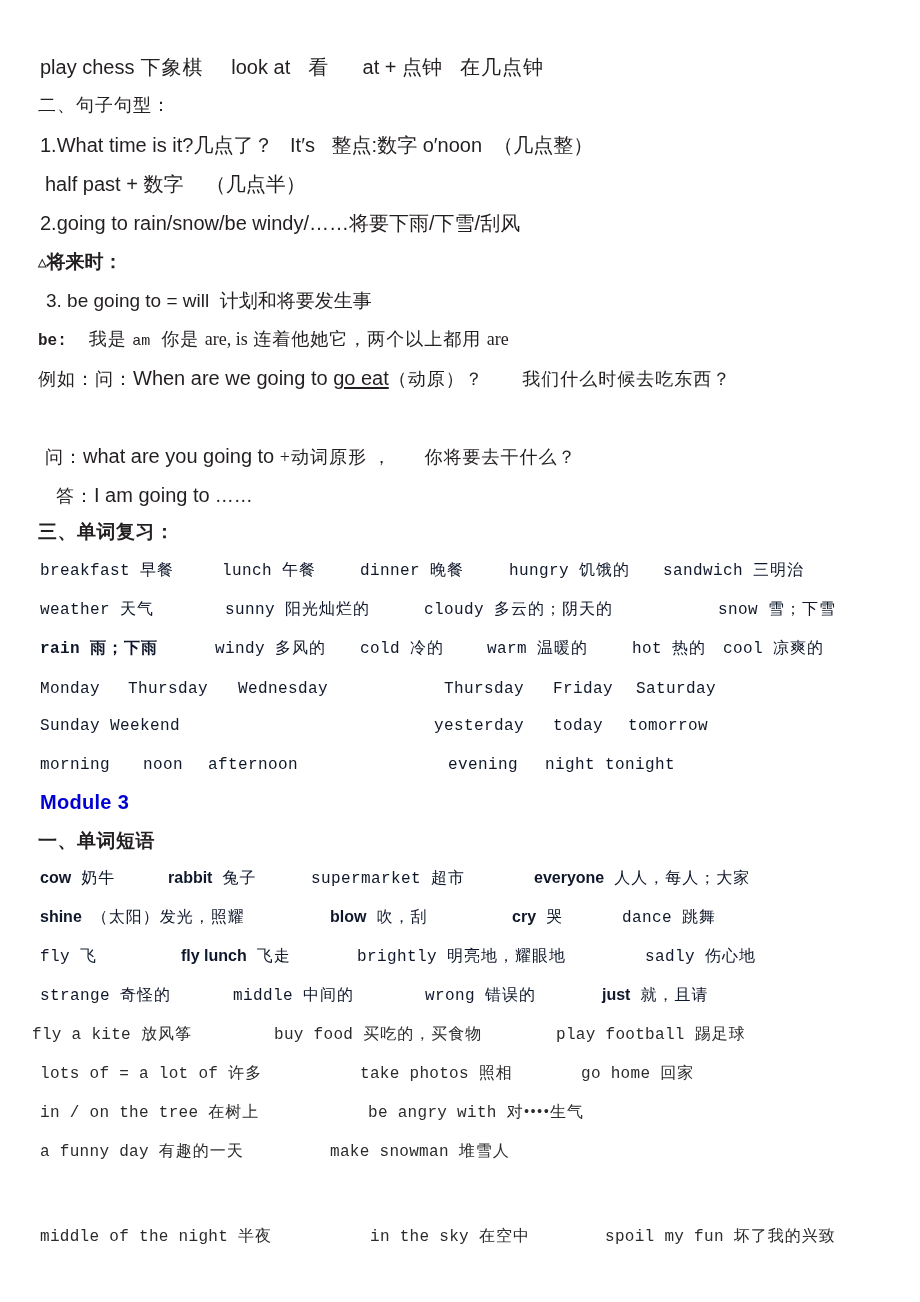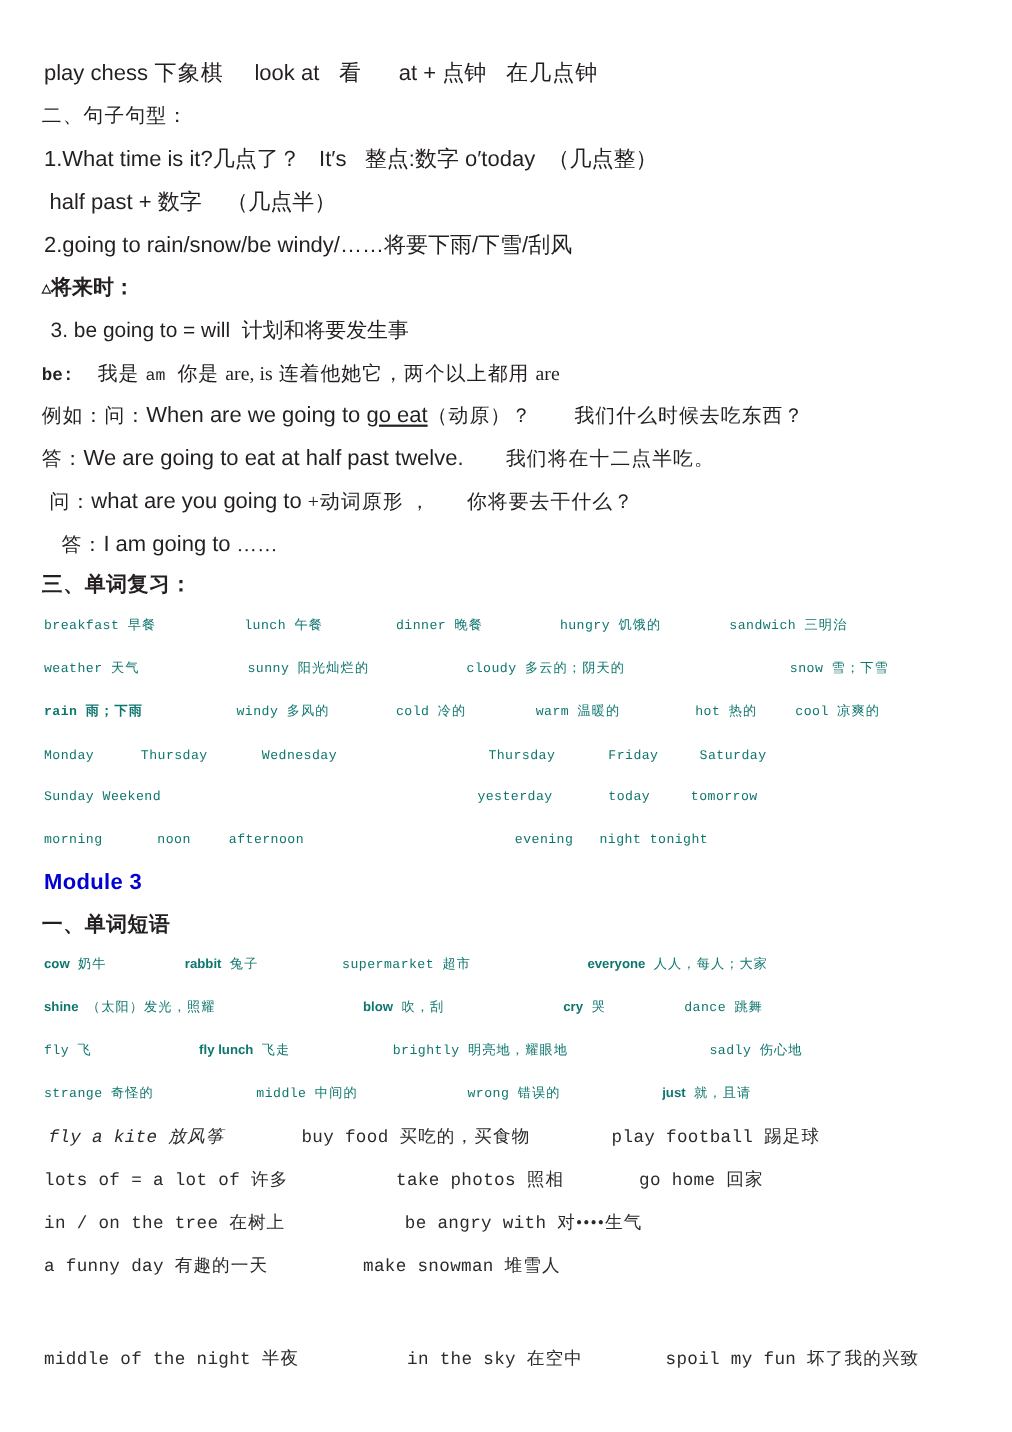--- a/index.html
+++ b/index.html
@@ -52,23 +52,23 @@
   .u { text-decoration: underline; text-underline-offset: 2px; }
 
   .tri { font-size: 11px; vertical-align: 2px; }
 
   
   .vocab {
     position: absolute;
     white-space: pre;
     line-height: 1;
     font-family: "Liberation Mono", "DejaVu Sans Mono", monospace;
-    font-size: 12px;
+    font-size: 16px;
     letter-spacing: 0.4px;
-    color: #0f766e;
+    color: #0f172a;
   }
   .vocab .cn {
     font-family: "Liberation Serif", "DejaVu Serif", serif;
     letter-spacing: 1px;
   }
   .phr {
     position: absolute;
     white-space: pre;
     line-height: 1;
     font-family: "Liberation Mono", "DejaVu Sans Mono", monospace;
@@ -92,35 +92,34 @@
 </style>
 </head>
 <body>
 
 <div class="page">
 
   <div class="line f-sans s20 reg" style="left:40px; top:57px;"><span>play chess</span><span class="cnserif"> </span><span class="cnserif">下象棋</span><span>     </span><span>look at</span><span class="cnserif">   </span><span class="cnserif">看</span><span>      </span><span>at + 点钟</span><span class="cnserif">   </span><span class="cnserif">在几点钟</span></div>
 
   <div class="line f-serif s18 reg cnserif" style="left:38px; top:96px; letter-spacing:1px;">二、句子句型：</div>
 
-  <div class="line f-sans s20 reg" style="left:40px; top:135px;"><span>1.What time is it?几点了？</span><span>   </span><span>It′s</span><span>   </span><span>整点:数字 o′today</span><span>  </span><span>（几点整）</span></div>
+  <div class="line f-sans s20 reg" style="left:40px; top:135px;"><span>1.What time is it?几点了？</span><span>   </span><span>It′s</span><span>   </span><span>整点:数字 o′noon</span><span>  </span><span>（几点整）</span></div>
 
   <div class="line f-sans s20 reg" style="left:45px; top:174px;"><span>half past + 数字</span><span>    </span><span>（几点半）</span></div>
 
   <div class="line f-sans s20 reg" style="left:40px; top:213px;">2.going to rain/snow/be windy/……将要下雨/下雪/刮风</div>
 
   <div class="line f-sans s19 bold" style="left:38px; top:252px;"><span class="tri">△</span><span>将来时：</span></div>
 
   <div class="line f-sans s19 reg" style="left:46px; top:291px;">3. be going to = will  计划和将要发生事</div>
 
   <div class="line f-serif s18 reg" style="left:38px; top:330px;"><span class="f-mono s16 bold">be:</span><span class="cnserif">    </span><span class="cnserif">我是</span><span class="cnserif"> </span><span class="f-mono s15">am</span><span class="cnserif">  </span><span class="cnserif">你是</span><span class="cnserif"> </span><span class="f-serif">are,</span><span class="f-serif"> </span><span class="f-serif">is</span><span class="cnserif"> </span><span class="cnserif">连着他她它，两个以上都用</span><span class="cnserif"> </span><span class="f-serif">are</span></div>
 
   <div class="line s18" style="left:38px; top:368px;"><span class="cnserif f-serif">例如：问：</span><span class="f-sans s20">When are we going to </span><span class="f-sans s20 u">go eat</span><span class="cnserif f-serif">（动原）？</span><span class="cnserif f-serif">       </span><span class="cnserif f-serif">我们什么时候去吃东西？</span></div>
 
-  <div class="line s18" style="left:38px; top:407px;"><span class="cnserif f-serif">答：</span><span class="f-sans s20">We are going to eat at half past twelve.</span><span class="cnserif f-serif">       </span><span class="cnserif f-serif">我们将在十二点半吃。</span></div>
 
   <div class="line s18" style="left:45px; top:446px;"><span class="cnserif f-serif">问：</span><span class="f-sans s20">what are you going to </span><span class="cnserif f-serif">+动词原形 ，</span><span class="cnserif f-serif">      </span><span class="cnserif f-serif">你将要去干什么？</span></div>
 
   <div class="line s18" style="left:56px; top:485px;"><span class="cnserif f-serif">答：</span><span class="f-sans s20">I am going to </span><span class="cnserif f-serif">……</span></div>
 
   <div class="line f-sans s19 bold" style="left:38px; top:522px; letter-spacing:0.5px;">三、单词复习：</div>
 
   <div id="vocab-rows">
       <div style="position: absolute; left: 0px; right: 0px; top: 562px; height: 1px;">
         <span class="line vocab" style="left: 40px;"><span>breakfast</span><span> </span><span class="cn">早餐</span></span>
@@ -154,21 +153,21 @@
       <div style="position: absolute; left: 0px; right: 0px; top: 718px; height: 1px;">
         <span class="line vocab" style="left: 40px;"><span>Sunday Weekend</span></span>
         <span class="line vocab" style="left: 434px;"><span>yesterday</span></span>
         <span class="line vocab" style="left: 553px;"><span>today</span></span>
         <span class="line vocab" style="left: 628px;"><span>tomorrow</span></span>
       </div>
       <div style="position: absolute; left: 0px; right: 0px; top: 757px; height: 1px;">
         <span class="line vocab" style="left: 40px;"><span>morning</span></span>
         <span class="line vocab" style="left: 143px;"><span>noon</span></span>
         <span class="line vocab" style="left: 208px;"><span>afternoon</span></span>
-        <span class="line vocab" style="left: 468px;"><span>evening</span></span>
+        <span class="line vocab" style="left: 448px;"><span>evening</span></span>
         <span class="line vocab" style="left: 545px;"><span>night tonight</span></span>
       </div>
     </div>
 
   <div class="line f-sans s20 bold blue" style="left:40px; top:792px; letter-spacing:0.3px;">Module 3</div>
 
   <div class="line f-sans s19 bold" style="left:38px; top:831px; letter-spacing:0.5px;">一、单词短语</div>
 
   <div id="m3-word-rows">
       <div style="position: absolute; left: 0px; right: 0px; top: 870px; height: 1px;">
@@ -192,21 +191,21 @@
       <div style="position: absolute; left: 0px; right: 0px; top: 987px; height: 1px;">
         <span class="line vocab" style="left: 40px;"><span>strange</span><span> </span><span class="cn">奇怪的</span></span>
         <span class="line vocab" style="left: 233px;"><span>middle</span><span> </span><span class="cn">中间的</span></span>
         <span class="line vocab" style="left: 425px;"><span>wrong</span><span> </span><span class="cn">错误的</span></span>
         <span class="line vocab" style="left: 602px;"><span class="sansbold">just</span><span> </span><span class="cn">就，且请</span></span>
       </div>
     </div>
 
   <div id="m3-phrase-rows">
       <div style="position: absolute; left: 0px; right: 0px; top: 1026px; height: 1px;">
-        <span class="line phr" style="left: 44px; font-style: italic;"><span>fly a kite</span><span> </span><span class="cn">放风筝</span></span>
+        <span class="line phr" style="left: 32px;"><span>fly a kite</span><span> </span><span class="cn">放风筝</span></span>
         <span class="line phr" style="left: 274px;"><span>buy food</span><span> </span><span class="cn">买吃的，买食物</span></span>
         <span class="line phr" style="left: 556px;"><span>play football</span><span> </span><span class="cn">踢足球</span></span>
       </div>
       <div style="position: absolute; left: 0px; right: 0px; top: 1065px; height: 1px;">
         <span class="line phr" style="left: 40px;"><span>lots of = a lot of</span><span> </span><span class="cn">许多</span></span>
         <span class="line phr" style="left: 360px;"><span>take photos</span><span> </span><span class="cn">照相</span></span>
         <span class="line phr" style="left: 581px;"><span>go home</span><span> </span><span class="cn">回家</span></span>
       </div>
       <div style="position: absolute; left: 0px; right: 0px; top: 1104px; height: 1px;">
         <span class="line phr" style="left: 40px;"><span>in / on the tree</span><span> </span><span class="cn">在树上</span></span>

